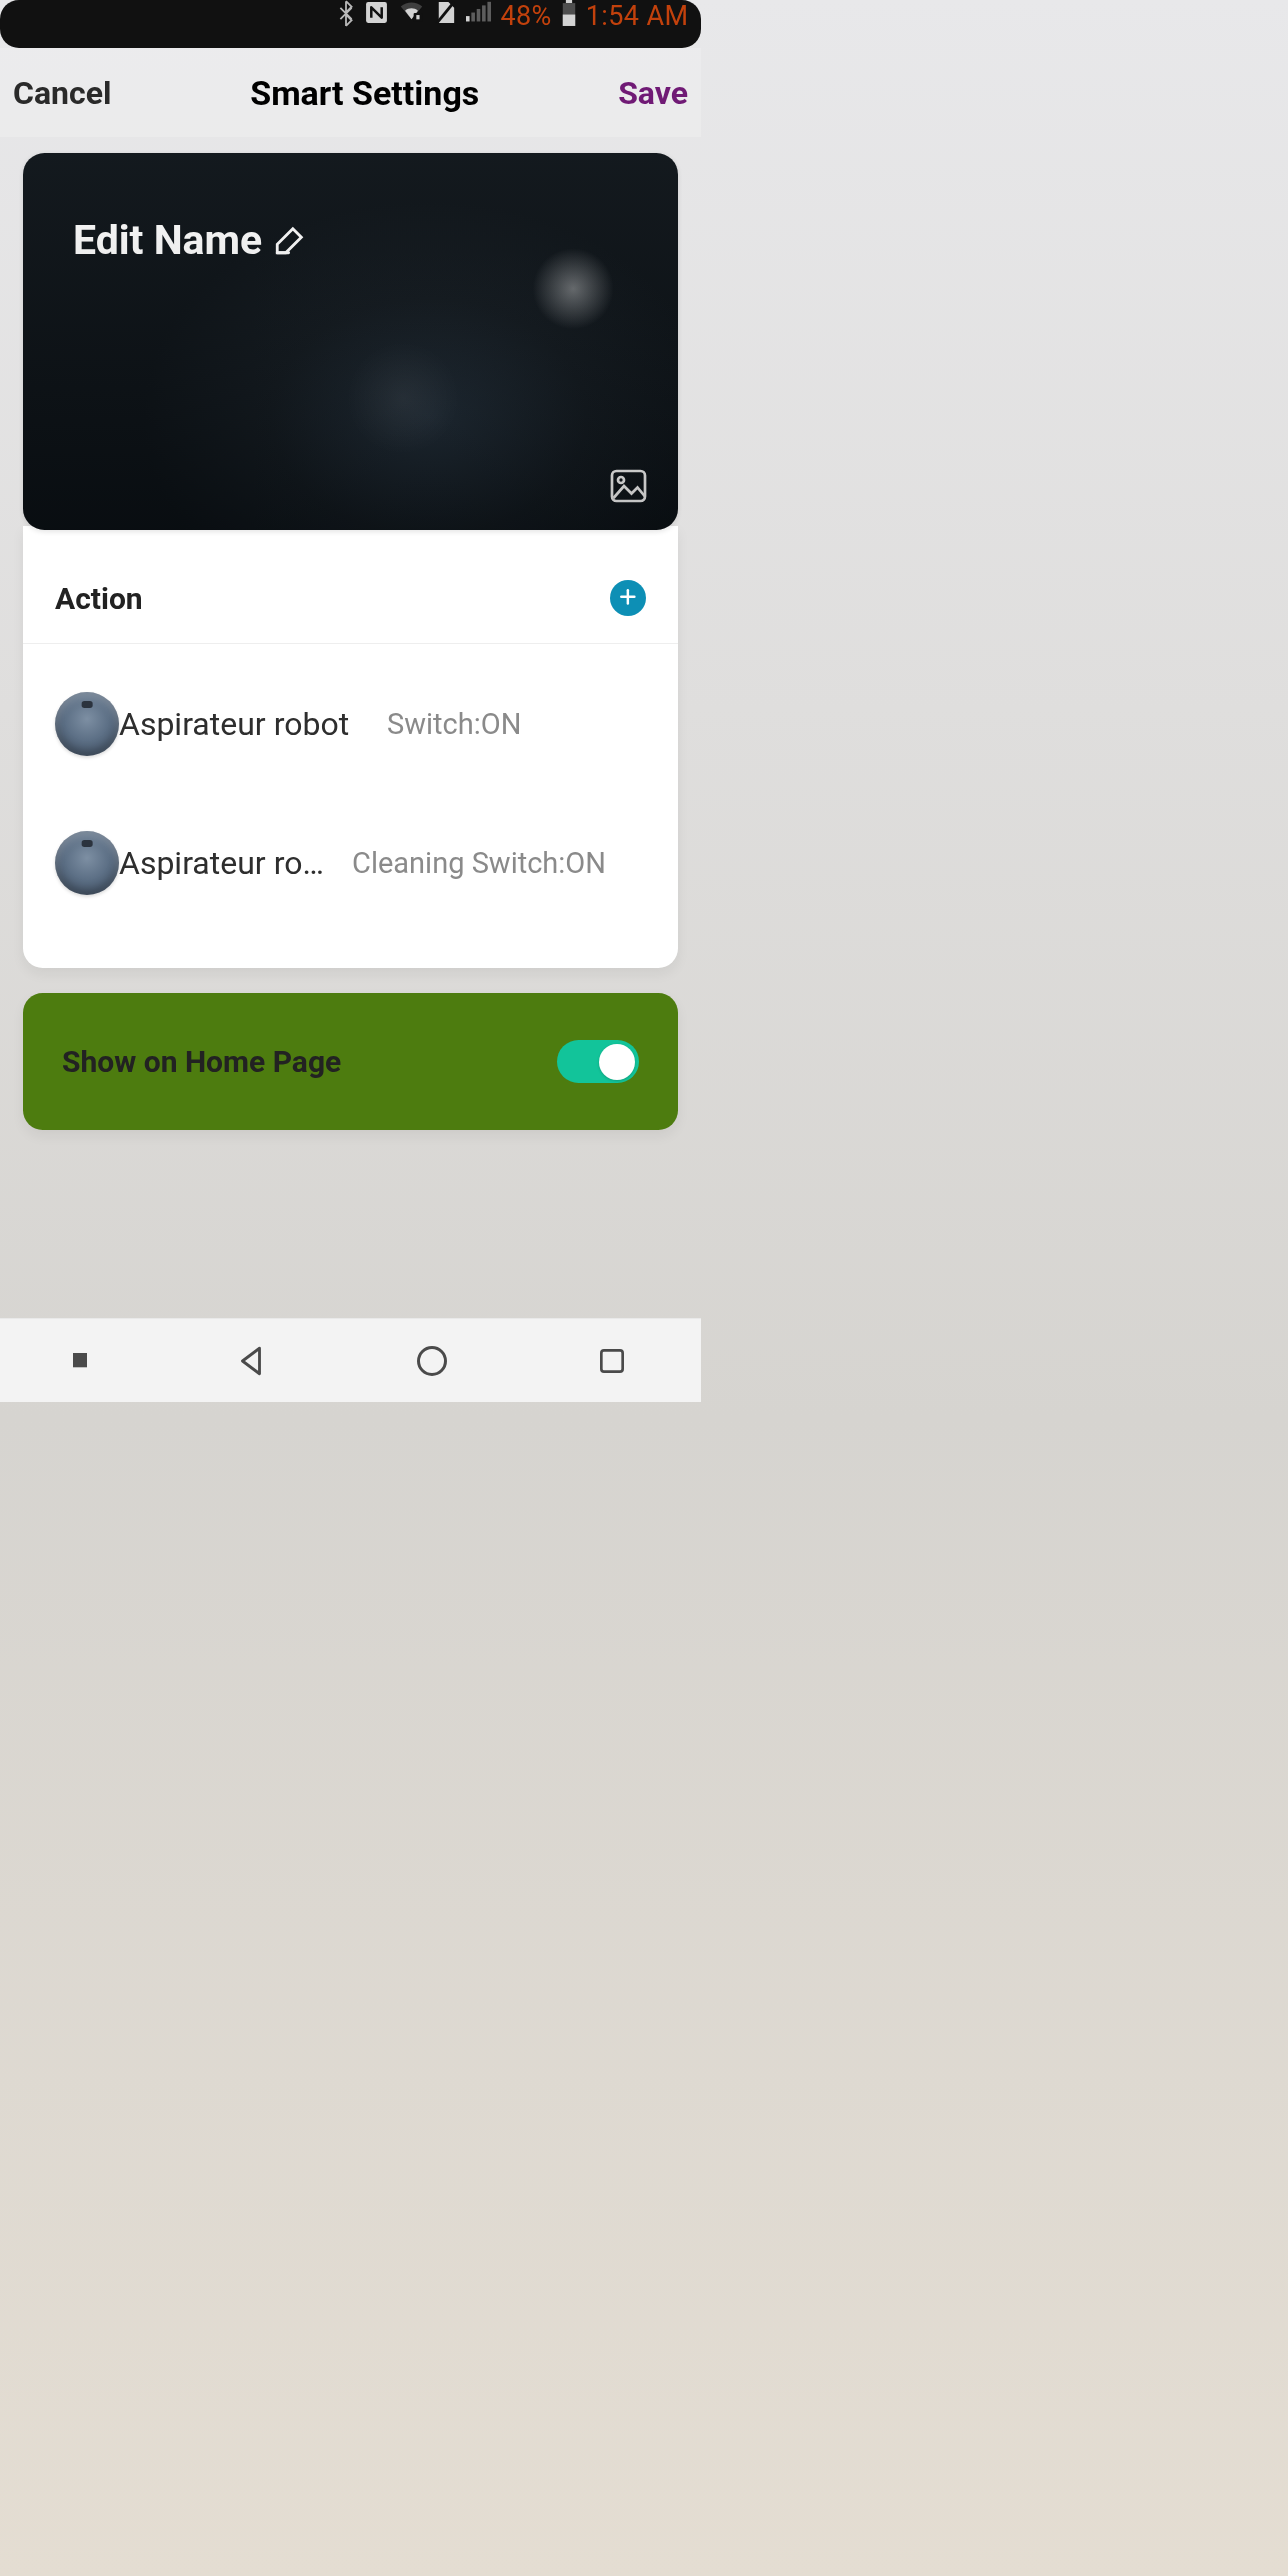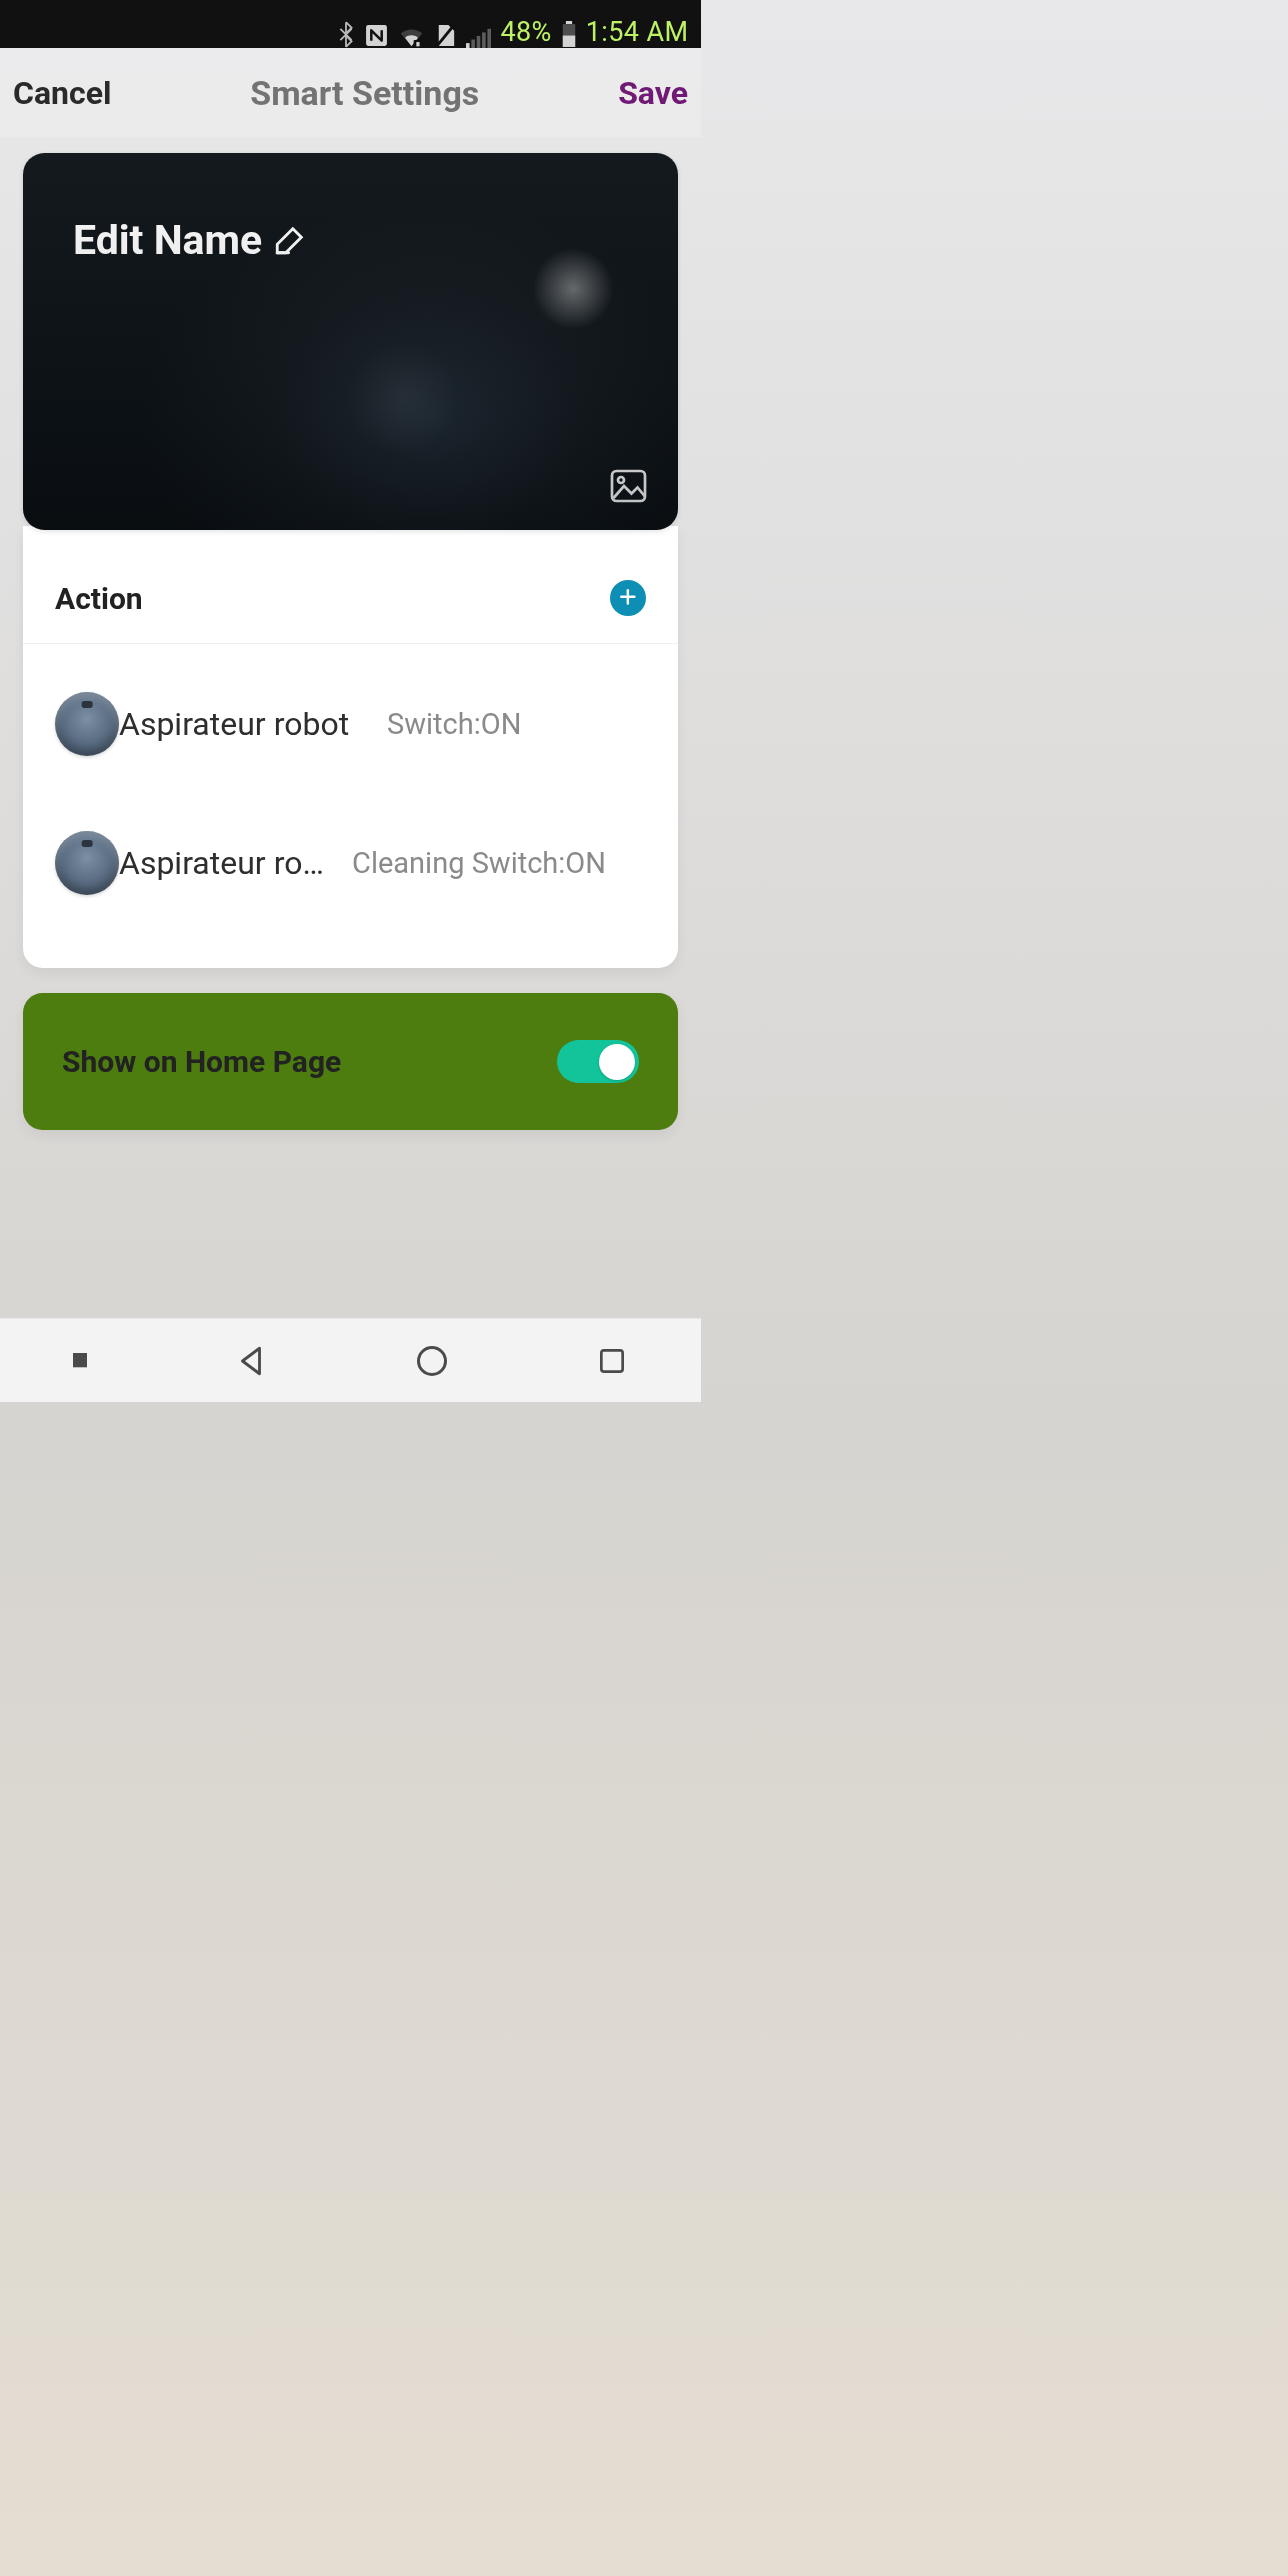--- a/index.html
+++ b/index.html
@@ -9,29 +9,30 @@
     background: linear-gradient(180deg, #e8e8ea 0%, #d6d4d0 55%, #e4ddd2 100%);
     width: 701px;
     height: 1402px;
     overflow: hidden;
     position: relative;
   }
 
   
   .status-bar {
     background: #111;
-    color: #bef264;
+    color: #c2410c;
     height: 48px;
     display: flex;
-    align-items: flex-end;
+    align-items: flex-start;
     justify-content: flex-end;
     padding: 0 12.5px;
     font-size: 25px;
     letter-spacing: 0.4px;
     gap: 9px;
+    border-radius: 19px;
   }
   .status-bar .sb-icon { display:inline-flex; align-items:center; justify-content:center; opacity:0.9; }
   .status-bar svg { display:block; }
   .status-bar .pct { font-size: 27px; font-weight: 400; }
   .status-bar .time { font-size: 27px; font-weight: 400; }
 
   
   .app-header {
     height: 89px;
     background: rgba(255,255,255,0.2);
@@ -41,21 +42,21 @@
     padding: 0 13px;
   }
   .app-header .cancel {
     font-size: 32px;
     font-weight: 700;
     color: #2a2a2a;
   }
   .app-header .title {
     font-size: 34px;
     font-weight: 700;
-    color: #737373;
+    color: #000000;
   }
   .app-header .save {
     font-size: 32px;
     font-weight: 700;
     color: #701a75;
   }
 
   
   .content {
     padding: 16px 23px 0 23px;

